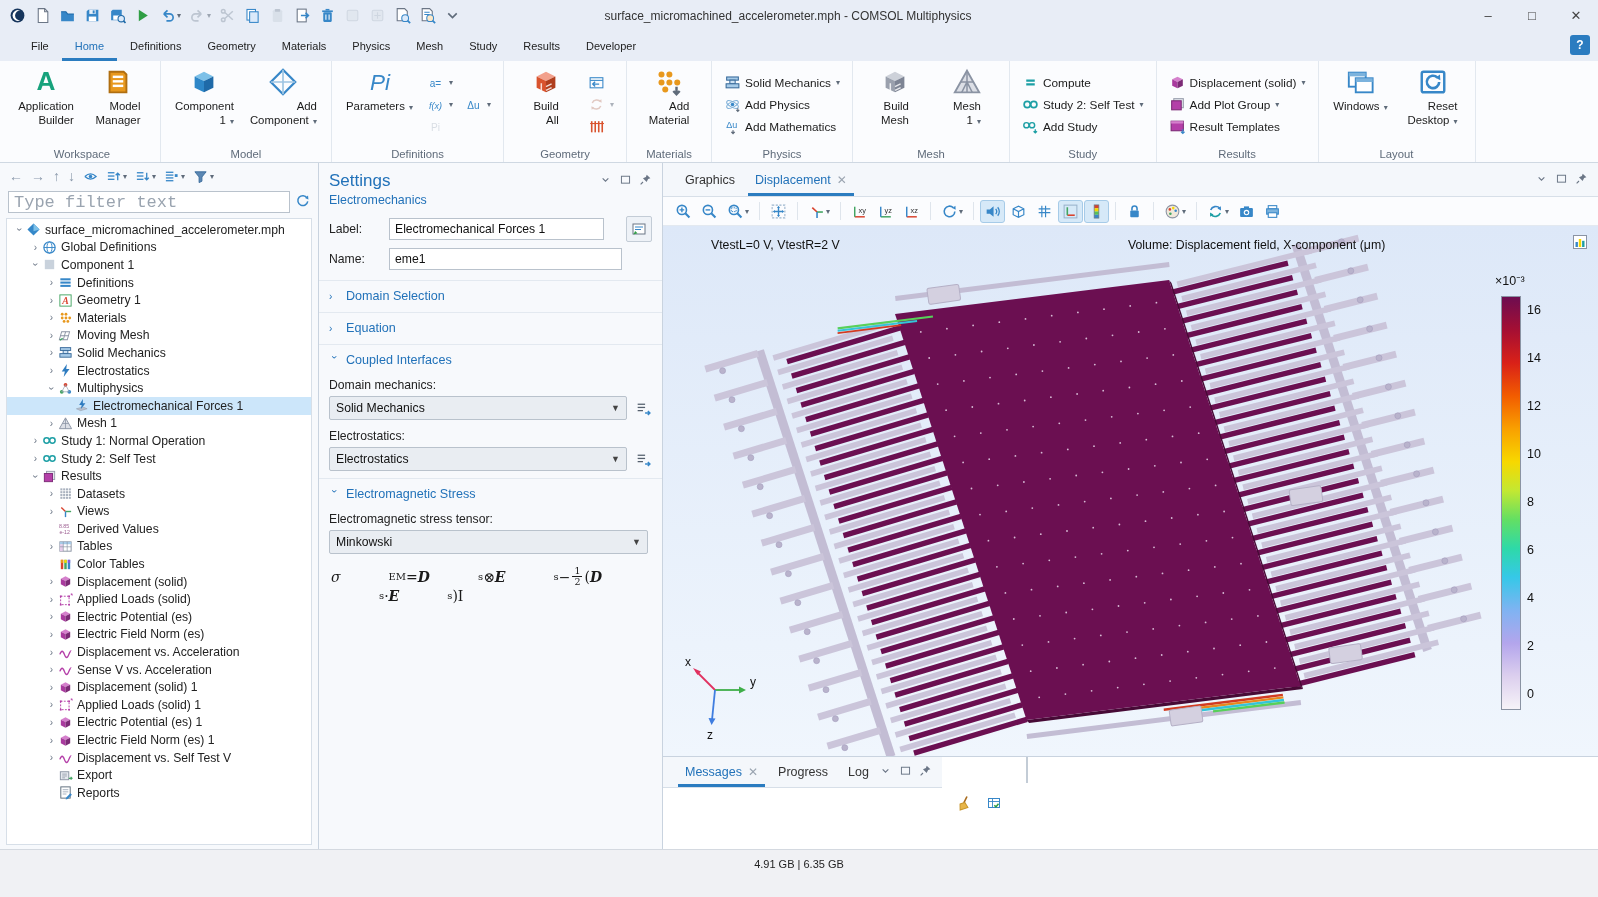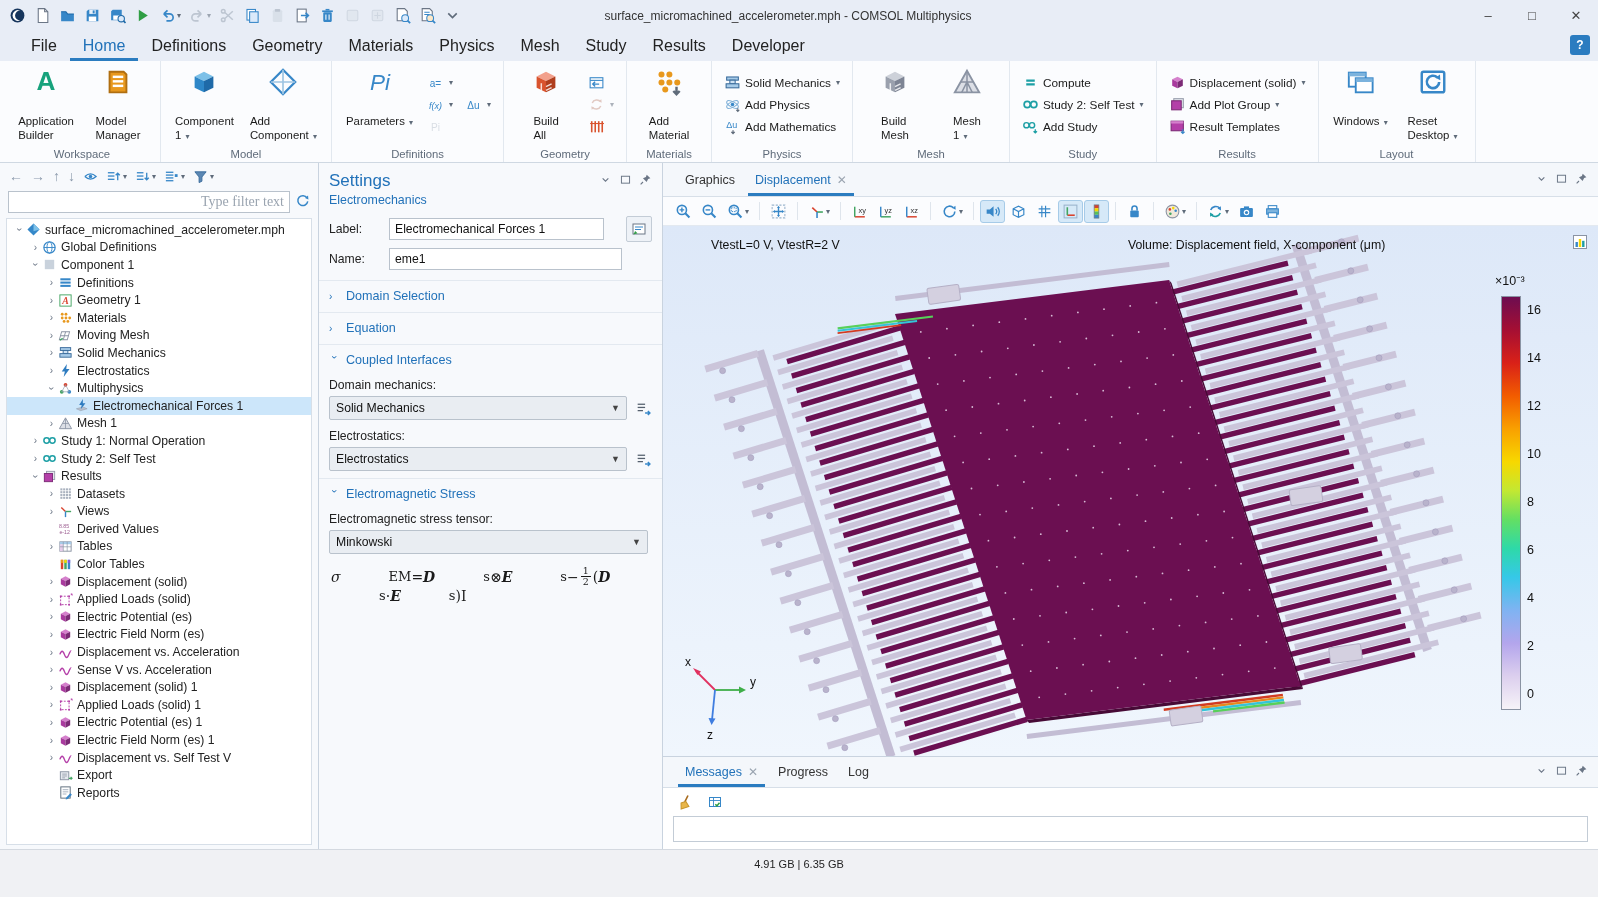--- a/index.html
+++ b/index.html
@@ -9,45 +9,45 @@
   #titlebar{height:31px;display:flex;align-items:center;background:#e8edf6;position:relative;flex:0 0 auto;}
   #qat{display:flex;align-items:center;gap:2px;padding-left:6px;}
   .qbtn{display:flex;align-items:center;padding:2px 3px;border-radius:3px;}
   .qbtn.dis{opacity:.55;}
   .car{font-size:8px;color:#5f6b7a;margin-left:1px;}
   #win-title{position:absolute;left:50%;transform:translateX(-53%);font-size:12px;color:#333;white-space:nowrap;}
   #win-controls{margin-left:auto;display:flex;height:100%;}
   .wctl{width:44px;display:flex;align-items:center;justify-content:center;font-size:13px;color:#444;}
   
   #menubar{height:30px;display:flex;align-items:stretch;padding-left:18px;background:#e8edf6;flex:0 0 auto;position:relative;}
-  .menu-item{padding:0 13px;display:flex;align-items:center;font-size:16px;color:#222;}
+  .menu-item{padding:0 13px;display:flex;align-items:center;font-size:11px;color:#222;}
   .menu-item.active{color:#2272b9;box-shadow:inset 0 -3px 0 #2b7cc0;}
   #help-btn{position:absolute;right:8px;top:4px;width:20px;height:20px;background:#2b7cc0;color:#fff;border-radius:3px;display:flex;align-items:center;justify-content:center;font-weight:bold;}
   
   #ribbon{height:101px;background:#fbfcfe;border-bottom:1px solid #cfd8e2;display:flex;align-items:stretch;padding-left:4px;flex:0 0 auto;}
   .rgroup{position:relative;display:flex;flex-direction:column;padding:3px 7px 17px;border-right:1px solid #e2e8ef;}
   .rgroup-label{position:absolute;bottom:2px;left:0;right:0;text-align:center;font-size:11.3px;color:#5f6b7a;}
   .rgrow{display:flex;flex:1;align-items:stretch;gap:2px;}
   .bigbtn{display:flex;flex-direction:column;align-items:center;justify-content:flex-start;padding:3px 7px;border-radius:3px;min-width:56px;}
-  .bigbtn .blabel{margin-top:18px;font-size:11.4px;line-height:1.2;text-align:left;white-space:pre-line;color:#1b1b1b;}
+  .bigbtn .blabel{margin-top:3px;font-size:11.4px;line-height:1.2;text-align:right;white-space:pre-line;color:#1b1b1b;}
   .rstack{display:flex;flex-direction:column;justify-content:center;gap:1px;}
   .smallbtn{display:flex;align-items:center;gap:4px;padding:2px 5px;font-size:11.8px;border-radius:3px;color:#1b1b1b;}
   .smallbtn.dis{opacity:.5;}
   
   #main{flex:1;display:flex;min-height:0;background:#f7f9fc;}
   .pane-title{font-size:17px;color:#2272b9;}
   .ptrio{margin-left:auto;display:flex;gap:7px;align-items:center;}
   
   #mb{width:318px;flex:0 0 auto;border-right:1px solid #c9d3df;display:flex;flex-direction:column;background:#f7f9fc;}
   #mb-header,#set-header-row{display:flex;align-items:center;padding:8px 10px 2px;}
   #mb-toolbar{display:flex;align-items:center;gap:6px;padding:4px 8px;}
   .mbarrow{font-size:14px;color:#8b99ab;font-weight:bold;}
   .tbtn{display:flex;align-items:center;gap:1px;padding:1px;}
   #mb-filter-row{display:flex;align-items:center;gap:5px;padding:2px 8px 4px;}
-  #mb-filter{flex:1;height:20px;border:1px solid #b9c2cc;background:#fff;font-size:14px;padding:0 5px;color:#222;font-family:Liberation Serif, serif;text-align:right;}
+  #mb-filter{flex:1;height:20px;border:1px solid #b9c2cc;background:#fff;font-size:17px;padding:0 5px;color:#222;font-family:Liberation Mono, monospace;}
   #mb-filter::placeholder{color:#9aa4b0;}
   #tree{flex:1;background:#fff;border:1px solid #d7dfe8;margin:1px 6px 4px;overflow:hidden;padding-top:2px;}
   .trow{display:flex;align-items:center;height:17.6px;white-space:nowrap;font-size:12.2px;}
   .trow.sel{background:#cce6fa;}
   .tw{width:13px;flex:0 0 auto;text-align:center;color:#6b7686;font-size:10px;}
   .tw.open{transform:rotate(90deg);}
   .trow .ic{margin-right:4px;}
   
   #settings{width:343px;flex:0 0 auto;border-right:1px solid #c9d3df;display:flex;flex-direction:column;background:#f7f9fc;}
   #set-sub{padding:0 10px 6px;color:#2272b9;font-size:12.4px;}
@@ -58,21 +58,21 @@
   .sec{border-top:1px solid #e3e9f0;margin-top:7px;padding:8px 10px 2px;display:flex;align-items:center;gap:7px;color:#2272b9;font-size:12.6px;}
   .sec .chev{color:#2272b9;font-size:10px;width:10px;display:inline-block;}
   .sec .chev.open{transform:rotate(90deg);}
   .flabel{padding:9px 10px 4px;font-size:12.2px;}
   .comborow{display:flex;align-items:center;gap:8px;padding:0 10px;}
   .combo{flex:1;height:22px;background:#e9edf2;border:1px solid #b9c2cc;border-radius:2px;display:flex;align-items:center;padding:0 6px;font-size:12.2px;color:#111;}
   .combo .cbcaret{margin-left:auto;font-size:9px;color:#444;}
   #equation{padding:12px 12px;font-family:"DejaVu Serif",serif;font-size:14px;color:#1a1a1a;display:flex;align-items:center;flex-wrap:wrap;}
   #equation .eqi{font-style:italic;}
   #equation .eqbi{font-style:italic;font-weight:bold;}
-  #equation sub{font-size:13px;font-style:normal;padding-left:48px;}
+  #equation sub{font-size:10px;font-style:normal;padding-left:48px;}
   .frac{display:inline-flex;flex-direction:column;align-items:center;font-size:9.5px;line-height:1.1;margin:0 2px;vertical-align:middle;}
   .frac .den{border-top:1px solid #1a1a1a;padding:0 2px;}
   
   #gfxcol{flex:1;display:flex;flex-direction:column;min-width:0;background:#fff;}
   .tabbar{display:flex;align-items:stretch;height:33px;background:#f4f7fb;border-bottom:1px solid #d7dfe8;padding-left:12px;position:relative;}
   .tab{padding:0 10px;font-size:12.5px;color:#333;position:relative;display:flex;align-items:center;gap:6px;}
   .tab.active{color:#2272b9;}
   .tab.active::after{content:'';position:absolute;left:3px;right:3px;bottom:0;height:3px;background:#2b7cc0;}
   .tclose{color:#9aa4b0;font-size:12px;}
   #gfx-toolbar{height:28px;display:flex;align-items:center;gap:1px;padding:0 8px;background:#fbfcfe;border-bottom:1px solid #e3e9f0;}
@@ -81,21 +81,21 @@
   .tdiv{width:1px;height:18px;background:#dfe5ec;margin:0 5px;}
   #viewport{flex:1;position:relative;overflow:hidden;}
   #scene{position:absolute;left:0;top:0;}
   .annot{position:absolute;top:12px;font-size:12.3px;color:#111;white-space:nowrap;}
   #colorbar{position:absolute;border:1px solid #8a93a3;width:18px;}
   .cbtick{position:absolute;font-size:12.5px;color:#111;transform:translateY(-50%);}
   #cb-exp{position:absolute;font-size:12.5px;color:#111;}
   #triad{position:absolute;left:14px;bottom:14px;}
   #plot-mini{position:absolute;right:10px;top:8px;}
   
-  #messages{height:92px;border-top:1px solid #c9d3df;background:#fff;display:flex;flex-direction:column;flex:0 0 auto;}
+  #messages{height:92px;border-top:1px solid #c9d3df;background:#fff;display:flex;flex-direction:row;flex:0 0 auto;}
   #msg-toolbar{display:flex;align-items:center;gap:6px;padding:3px 10px;}
   #msg-box{height:24px;border:1px solid #c3ccd6;margin:0 10px 6px;background:#fff;}
   
   #statusbar{height:47px;background:#f0f1f4;border-top:1px solid #d4d9e0;display:flex;justify-content:center;flex:0 0 auto;}
   #statusbar span{margin-top:8px;font-size:11px;color:#222;}
   .ic{display:inline-flex;align-items:center;justify-content:center;line-height:0;}
   .ictext{font-family:"Liberation Sans",sans-serif;}
 </style>
 </head>
 <body>

